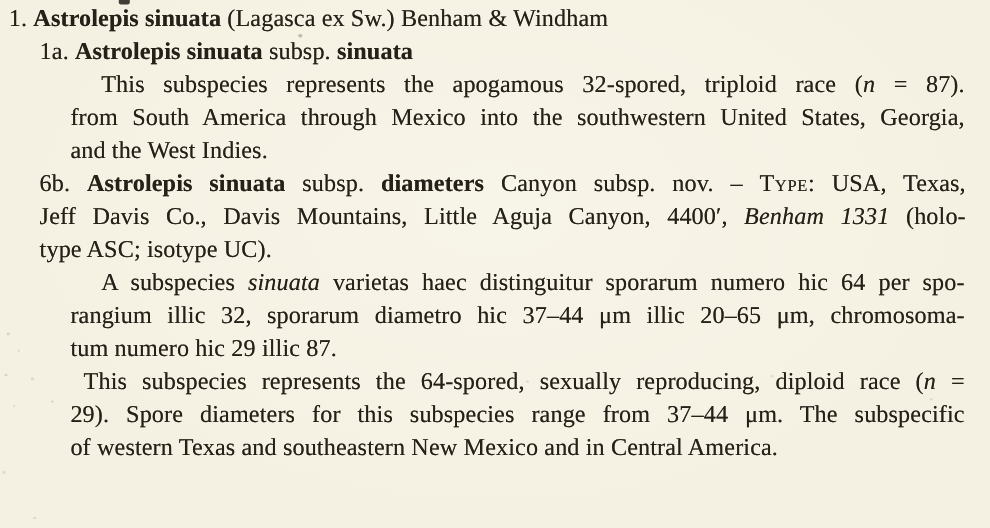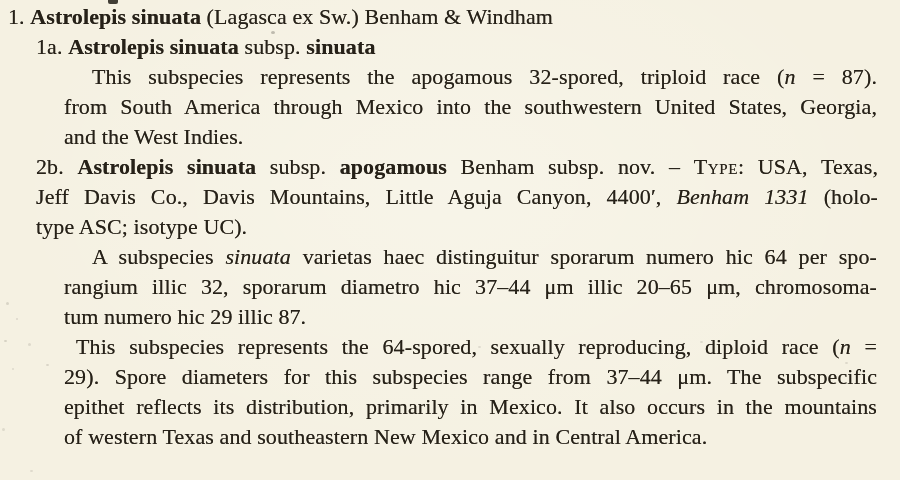--- a/index.html
+++ b/index.html
@@ -79,21 +79,21 @@
 
   <div class="ln m-body j">
     <span class="r">from South America through Mexico into the southwestern United States, Georgia,</span>
   </div>
 
   <div class="ln m-body">
     <span class="r">and the West Indies.</span>
   </div>
 
   <div class="ln m-sub j">
-    <span class="r">2b. </span><span class="b">Astrolepis sinuata</span><span class="r"> subsp. </span><span class="b">apogamous</span><span class="r"> Benham subsp. nov. – </span><span class="sc">Type</span><span class="r">: USA, Texas,</span>
+    <span class="r">6b. </span><span class="b">Astrolepis sinuata</span><span class="r"> subsp. </span><span class="b">diameters</span><span class="r"> Canyon subsp. nov. – </span><span class="sc">Type</span><span class="r">: USA, Texas,</span>
   </div>
 
   <div class="ln m-sub j">
     <span class="r">Jeff Davis Co., Davis Mountains, Little Aguja Canyon, 4400′, </span><span class="i">Benham 1331</span><span class="r"> (holo-</span>
   </div>
 
   <div class="ln m-sub">
     <span class="r">type ASC; isotype UC).</span>
   </div>
 
@@ -110,23 +110,20 @@
   </div>
 
   <div class="ln ind-b j">
     <span class="r">This subspecies represents the 64-spored, sexually reproducing, diploid race (</span><span class="i">n</span><span class="r"> =</span>
   </div>
 
   <div class="ln m-body j">
     <span class="r">29). Spore diameters for this subspecies range from 37–44 μm. The subspecific</span>
   </div>
 
-  <div class="ln m-body j">
-    <span class="r">epithet reflects its distribution, primarily in Mexico. It also occurs in the mountains</span>
-  </div>
 
   <div class="ln m-body">
     <span class="r">of western Texas and southeastern New Mexico and in Central America.</span>
   </div>
 
   <div id="edge-tick"></div>
   <div class="speck" style="left:271px; top:31px;  width:4px; height:3px; opacity:.35;"></div>
   <div class="speck" style="left:6px;   top:302px; width:3px; height:3px; opacity:.18;"></div>
   <div class="speck" style="left:16px;  top:318px; width:2px; height:2px; opacity:.16;"></div>
   <div class="speck" style="left:4px;   top:340px; width:3px; height:2px; opacity:.20;"></div>

